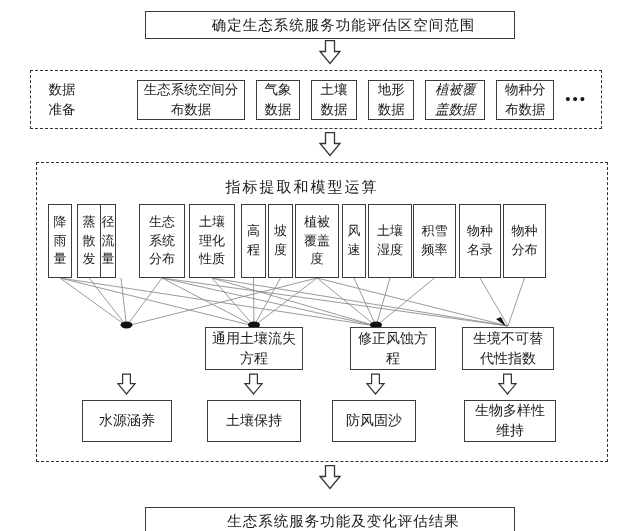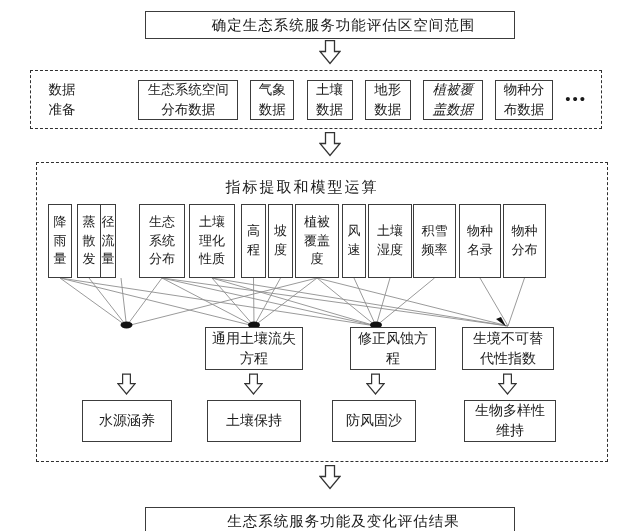--- a/index.html
+++ b/index.html
@@ -12,21 +12,21 @@
        display:flex;align-items:center;justify-content:center;text-align:center;padding-left:27px;}
   .titlebox{left:145px;width:370px;height:28px;font-size:14.5px;letter-spacing:1px;}
   .top-box{top:11px;}
   .bottom-box{top:493px;margin-top:14px;}
   .dashed{box-sizing:border-box;position:absolute;border:1.5px dashed #2f2f2f;background:transparent;}
   .data-prep{left:30px;top:70px;width:572px;height:59px;display:flex;align-items:center;
              justify-content:space-between;padding:0 14px;}
   .dp-label{width:34px;font-size:13.5px;line-height:1.45;text-align:center;}
   .dp-item{box-sizing:border-box;border:1.2px solid #3c3c3c;background:#fff;display:flex;align-items:center;
            justify-content:center;text-align:center;font-size:13.5px;line-height:1.45;height:40px;padding:0 4px;}
-  .dp-0{width:100px;margin-left:47px;}.dp-1{width:44px;}.dp-2{width:46px;}.dp-3{width:46px;}.dp-4{width:60px;font-style:italic;}.dp-5{width:58px;}
+  .dp-0{width:108px;margin-left:47px;}.dp-1{width:44px;}.dp-2{width:46px;}.dp-3{width:46px;}.dp-4{width:60px;font-style:italic;}.dp-5{width:58px;}
   .dp-ellipsis{font-size:15px;font-weight:bold;letter-spacing:2px;white-space:nowrap;}
   .model-area{left:36px;top:162px;width:572px;height:300px;}
   .section-title{position:absolute;left:36px;top:178px;width:572px;padding-right:40px;box-sizing:border-box;
                  text-align:center;font-size:15px;letter-spacing:2px;}
   .ind{top:204px;height:74px;font-size:13px;line-height:1.45;padding:0 3px;}
   .model{top:327px;height:43px;font-size:14px;line-height:1.4;padding:0 6px;}
   .result{top:400px;height:42px;font-size:14px;line-height:1.4;padding:0 6px;}
   .arrow{position:absolute;}
 </style>
 </head>

